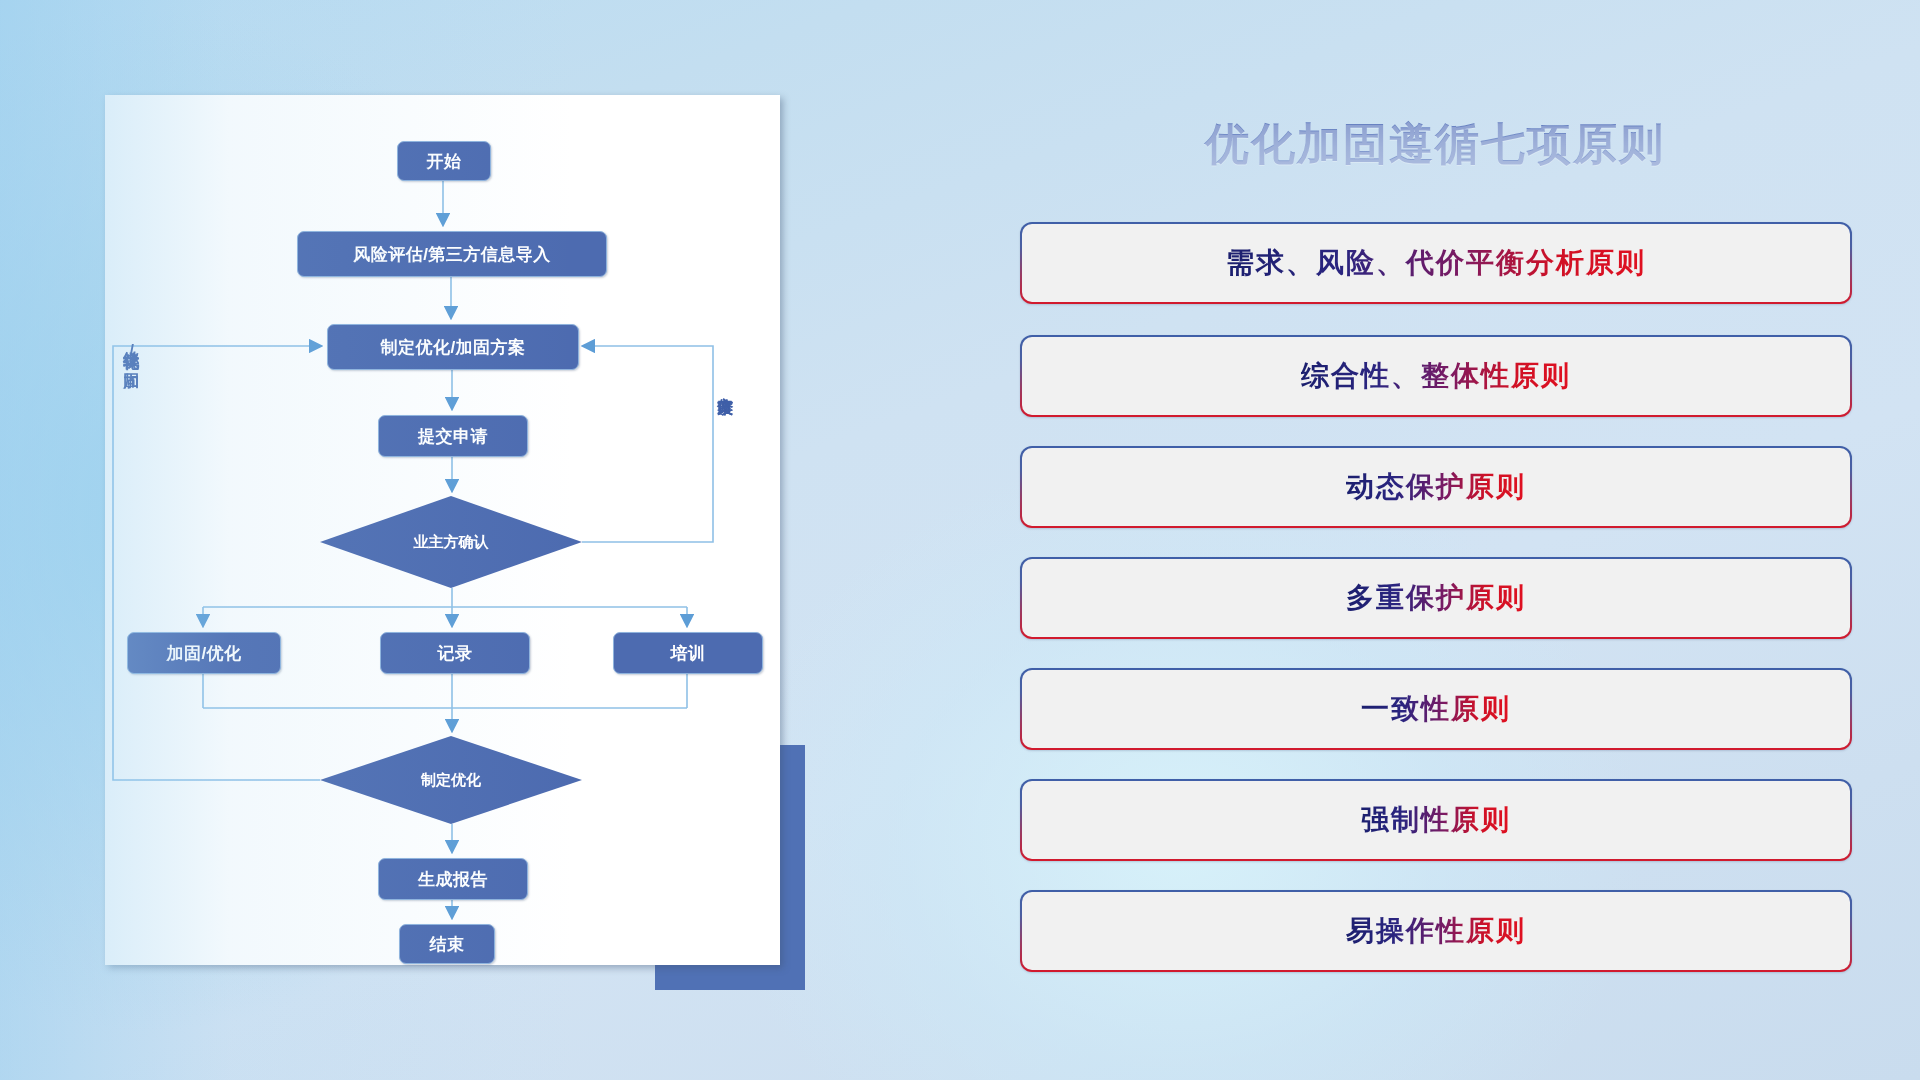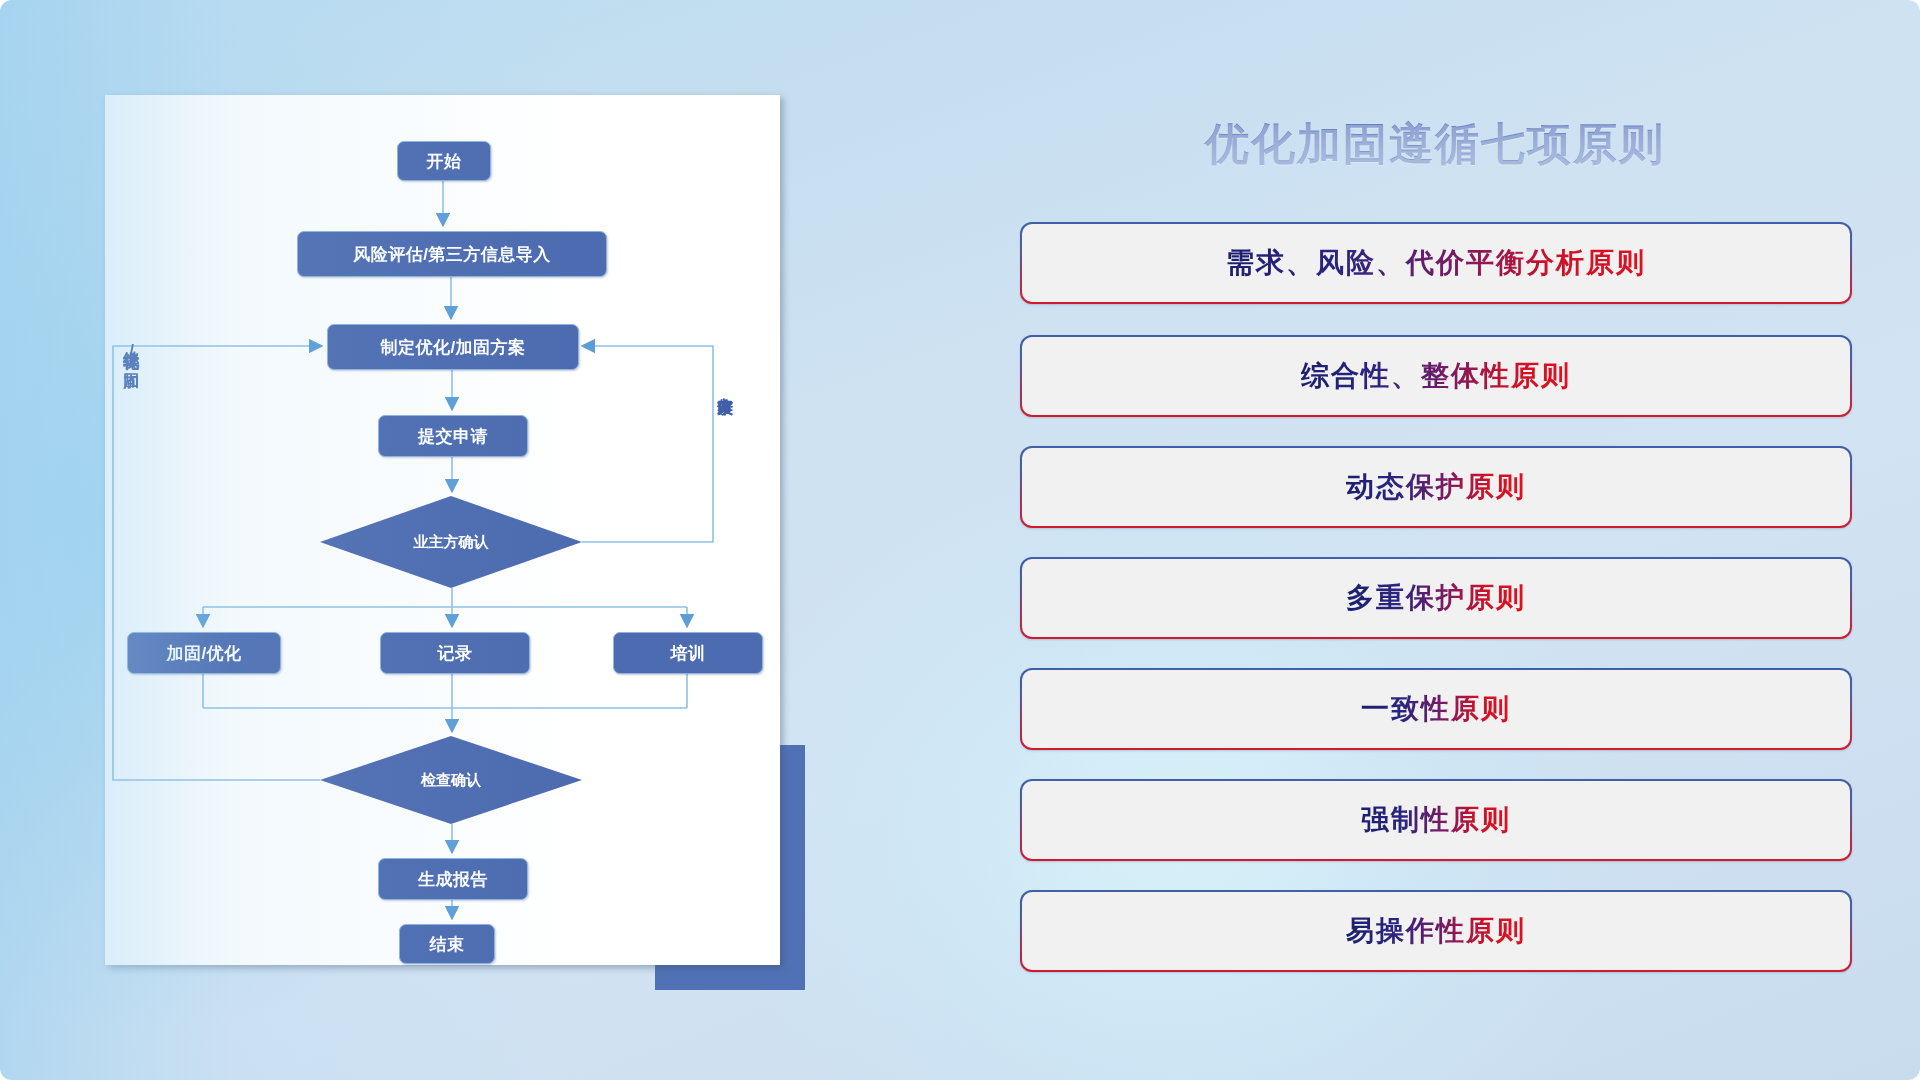--- a/index.html
+++ b/index.html
@@ -14,21 +14,20 @@
   
   #slide {
     position: relative;
     width: 1920px;
     height: 1080px;
     background:
       radial-gradient(ellipse 620px 520px at 1180px 840px, rgba(215,242,250,0.95) 0%, rgba(205,233,247,0.55) 45%, rgba(205,233,247,0) 75%),
       radial-gradient(ellipse 560px 640px at 150px 520px, rgba(158,212,240,0.85) 0%, rgba(170,216,240,0.35) 55%, rgba(170,216,240,0) 80%),
       linear-gradient(160deg, #b9dcf2 0%, #c3def0 18%, #cfe2f2 42%, #d2e3f3 62%, #cddff0 82%, #c9dcee 100%);
     overflow: hidden;
-    border-radius: 12px;
   }
   #slide::after{
     content:"";
     position:absolute; left:0; top:0; width:100%; height:100%;
     background: linear-gradient(90deg, rgba(150,205,238,0.55) 0%, rgba(150,205,238,0.12) 12%, rgba(255,255,255,0) 30%);
     pointer-events:none;
   }
   .deco-frame-h{
     position:absolute;
     left:655px; top:947px;
@@ -232,21 +231,21 @@
       <div class="node" style="left:275px; top:537px; width:148px; height:40px;">
         <span>记录</span>
       </div>
 
       <div class="node" style="left:508px; top:537px; width:148px; height:40px;">
         <span>培训</span>
       </div>
 
       <div class="diamond" style="left:215px; top:641px; width:262px; height:88px;">
         <span class="dshape"></span>
-        <span class="dlabel">检查确认</span>
+        <span class="dlabel">制定优化</span>
       </div>
 
       <div class="node" style="left:273px; top:763px; width:148px; height:40px;">
         <span>生成报告</span>
       </div>
 
       <div class="node" style="left:294px; top:829px; width:94px; height:38px;">
         <span>结束</span>
       </div>
 

